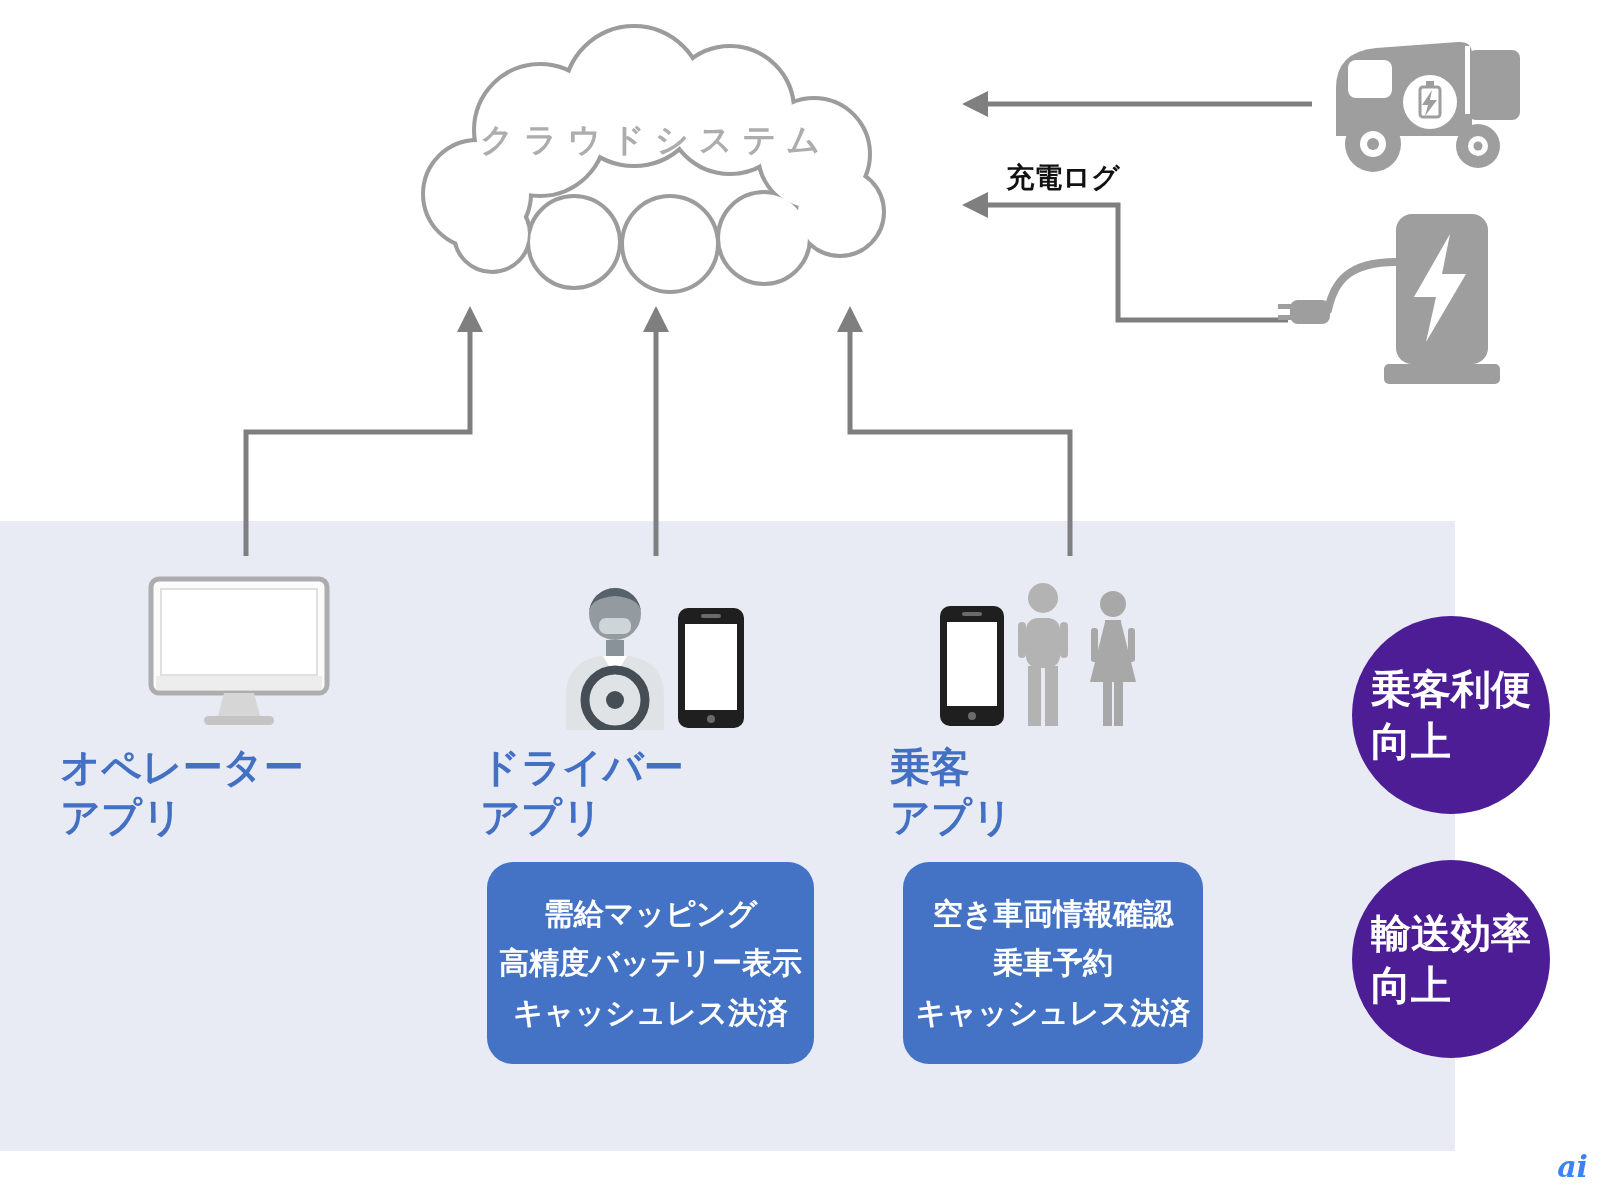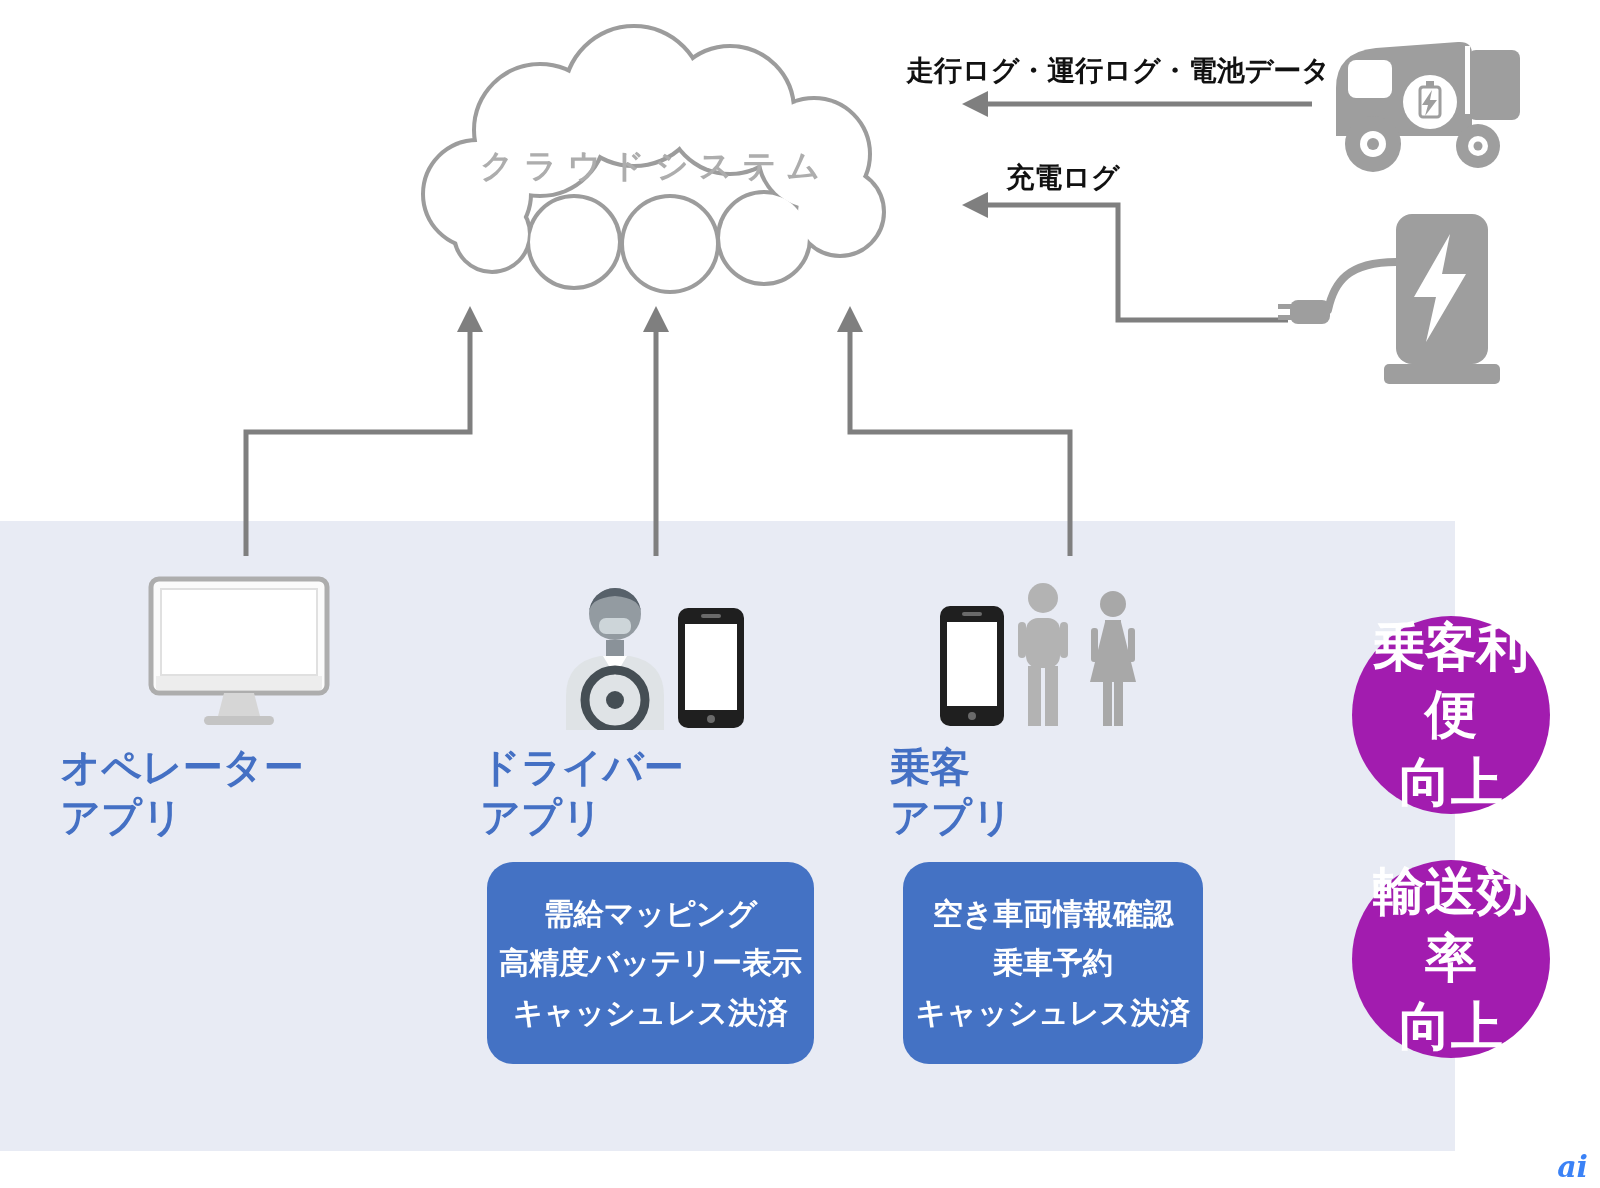--- a/index.html
+++ b/index.html
@@ -10,21 +10,21 @@
   .panel {
     position:absolute; left:0; top:521px; width:1455px; height:630px;
     background:#e8ebf4;
   }
   .arrows-svg { position:absolute; left:0; top:0; width:1600px; height:1188px; }
   .arrows-svg line, .arrows-svg polyline { stroke:#7f7f7f; stroke-width:5; fill:none; }
   .arrows-svg polygon { fill:#7f7f7f; }
 
   .cloud-wrap { position:absolute; left:392px; top:22px; width:522px; height:272px; }
   .cloud-label {
-    position:absolute; left:420px; top:144px; width:470px; text-align:center;
+    position:absolute; left:420px; top:118px; width:470px; text-align:center;
     color:#adadad; font-size:33px; font-weight:bold; letter-spacing:10px;
   }
 
   .log-label { position:absolute; font-size:28px; font-weight:bold; color:#111; text-align:center; }
   .log-label.vehicle { left:903px; top:52px; width:430px; }
   .log-label.charge  { left:983px; top:159px; width:160px; }
 
   .icon { position:absolute; }
   .icon-monitor   { left:148px; top:576px; width:182px; height:152px; }
   .icon-driver    { left:558px; top:562px; width:190px; height:168px; }
@@ -46,23 +46,23 @@
     border-radius:26px; color:#ffffff; font-weight:bold; font-size:30px;
     line-height:1.65; display:flex; align-items:center; justify-content:center;
     text-align:center; white-space:pre-line;
   }
   .feature-box.op { left:72px;  width:358px; }
   .feature-box.dr { left:487px; width:327px; }
   .feature-box.pa { left:903px; width:300px; }
 
   .benefit-circle {
     position:absolute; left:1352px; width:198px; height:198px; border-radius:50%;
-    background:#a21caf; color:#ffffff; font-weight:bold; font-size:52px;
+    background:#4c1d95; color:#ffffff; font-weight:bold; font-size:40px;
     line-height:1.3; display:flex; align-items:center; justify-content:center;
-    text-align:center; white-space:pre-line;
+    text-align:left; white-space:pre-line;
   }
   .benefit-circle.c1 { top:616px; }
   .benefit-circle.c2 { top:860px; }
 
   .watermark {
     position:absolute; right:12px; bottom:4px;
     font-family:"DejaVu Serif", serif; font-style:italic; font-weight:bold;
     font-size:30px; color:#3b82f6;
   }
 </style>
@@ -119,21 +119,20 @@
           <circle cx="448" cy="190" r="42"></circle>
         <circle cx="372" cy="216" r="44"></circle>
           <circle cx="278" cy="222" r="46"></circle>
         <circle cx="182" cy="220" r="44"></circle>
           <circle cx="100" cy="212" r="36"></circle>
       </g>
     </svg>
   </div>
   <div class="cloud-label">クラウドシステム</div>
 
-  <div class="log-label vehicle">走行ログ・運行ログ・電池データ</div>
   <div class="log-label charge">充電ログ</div>
 
   <div class="icon icon-rickshaw">
     <svg viewBox="0 0 205 152" width="205" height="152">
       <path d="M18,100 L18,62 Q18,26 58,22 L140,16 Q154,15 154,28 L154,100 Z" fill="#9e9e9e"></path>
       <rect x="30" y="34" width="44" height="38" rx="8" fill="#ffffff"></rect>
       <rect x="150" y="24" width="52" height="70" rx="8" fill="#9e9e9e"></rect>
       <rect x="147" y="20" width="5" height="80" fill="#ffffff"></rect>
       <rect x="18" y="88" width="136" height="22" fill="#9e9e9e"></rect>
       <circle cx="55" cy="118" r="28" fill="#9e9e9e"></circle>

